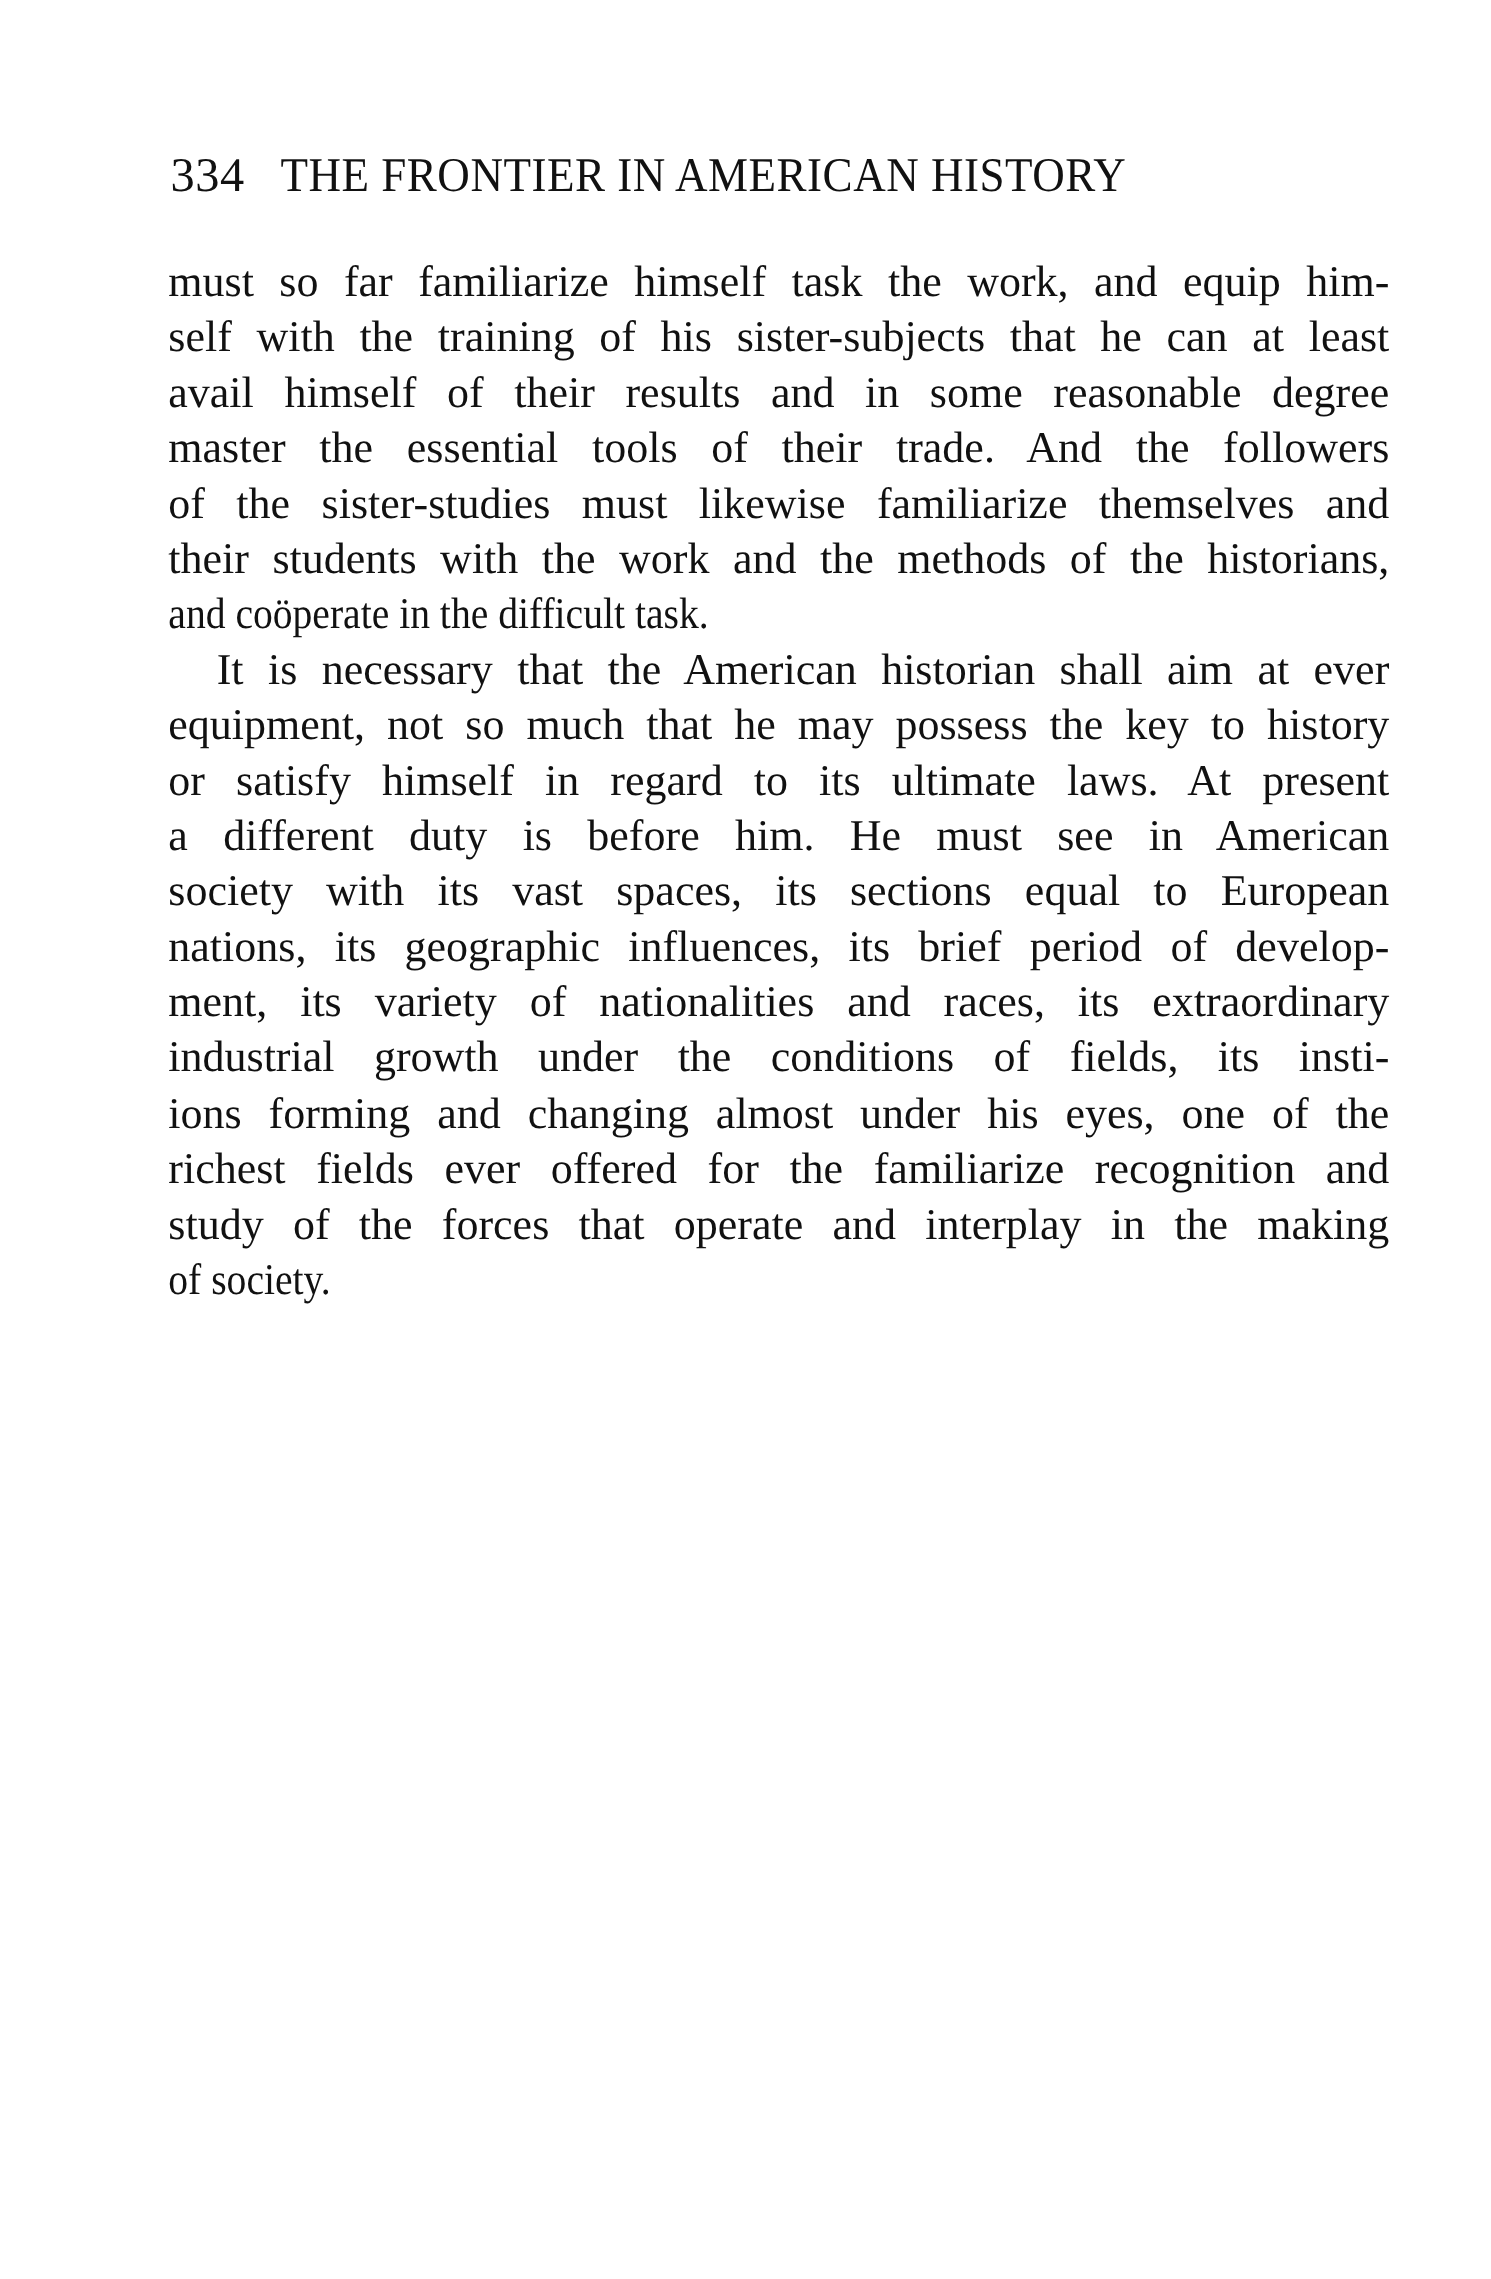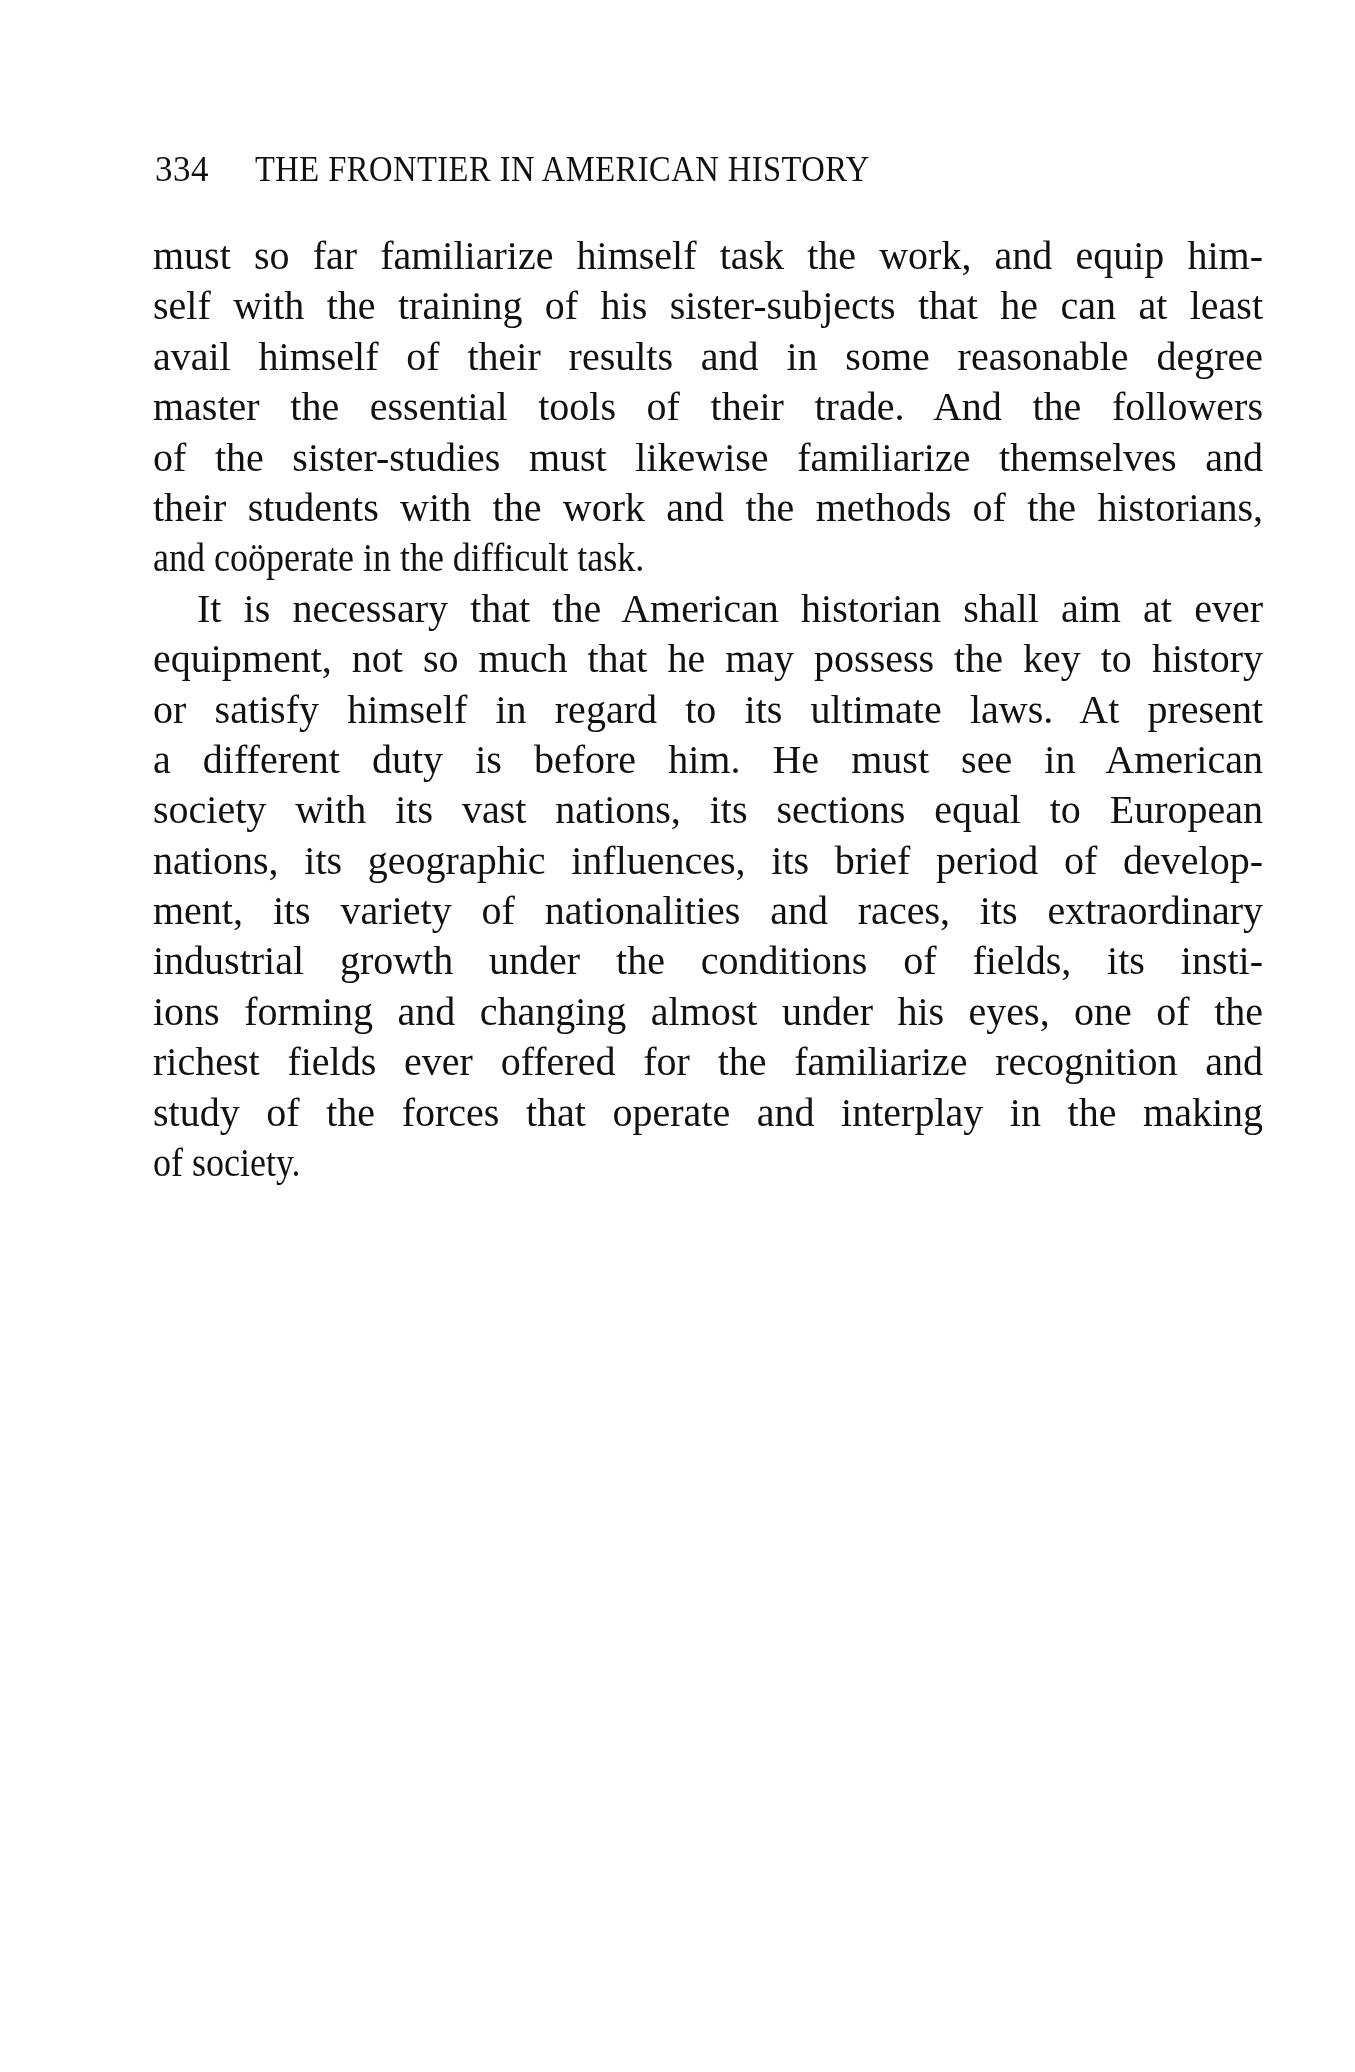--- a/index.html
+++ b/index.html
@@ -16,25 +16,25 @@
     font-family: "Liberation Serif", "DejaVu Serif", serif;
   }
   .page {
     position: absolute;
     left: 0; top: 0;
     width: 1355px; height: 2072px;
   }
   .running-head {
     position: absolute;
     left: 155px;
-    top: 150px;
+    top: 140px;
     height: 40px;
     width: 1000px;
     white-space: nowrap;
-    font-size: 35px;
+    font-size: 44px;
     line-height: 40px;
     letter-spacing: 0.5px;
   }
   .running-head .folio {
     display: inline-block;
     width: 100px;
   }
   .running-head .title {
     display: inline-block;
     transform-origin: left center;
@@ -75,21 +75,21 @@
     <div class="line">self with the training of his sister-subjects that he can at least</div>
     <div class="line">avail himself of their results and in some reasonable degree</div>
     <div class="line">master the essential tools of their trade. And the followers</div>
     <div class="line">of the sister-studies must likewise familiarize themselves and</div>
     <div class="line">their students with the work and the methods of the historians,</div>
     <div class="line last" style="transform: scaleX(0.9);">and coöperate in the difficult task.</div>
     <div class="line indent">It is necessary that the American historian shall aim at ever</div>
     <div class="line">equipment, not so much that he may possess the key to history</div>
     <div class="line">or satisfy himself in regard to its ultimate laws. At present</div>
     <div class="line">a different duty is before him. He must see in American</div>
-    <div class="line">society with its vast nations, its sections equal to European</div>
+    <div class="line">society with its vast spaces, its sections equal to European</div>
     <div class="line">nations, its geographic influences, its brief period of develop-</div>
     <div class="line">ment, its variety of nationalities and races, its extraordinary</div>
     <div class="line">industrial growth under the conditions of fields, its insti-</div>
     <div class="line">ions forming and changing almost under his eyes, one of the</div>
     <div class="line">richest fields ever offered for the familiarize recognition and</div>
     <div class="line">study of the forces that operate and interplay in the making</div>
     <div class="line last" style="transform: scaleX(0.9);">of society.</div>
   </div>
 </div>
 

